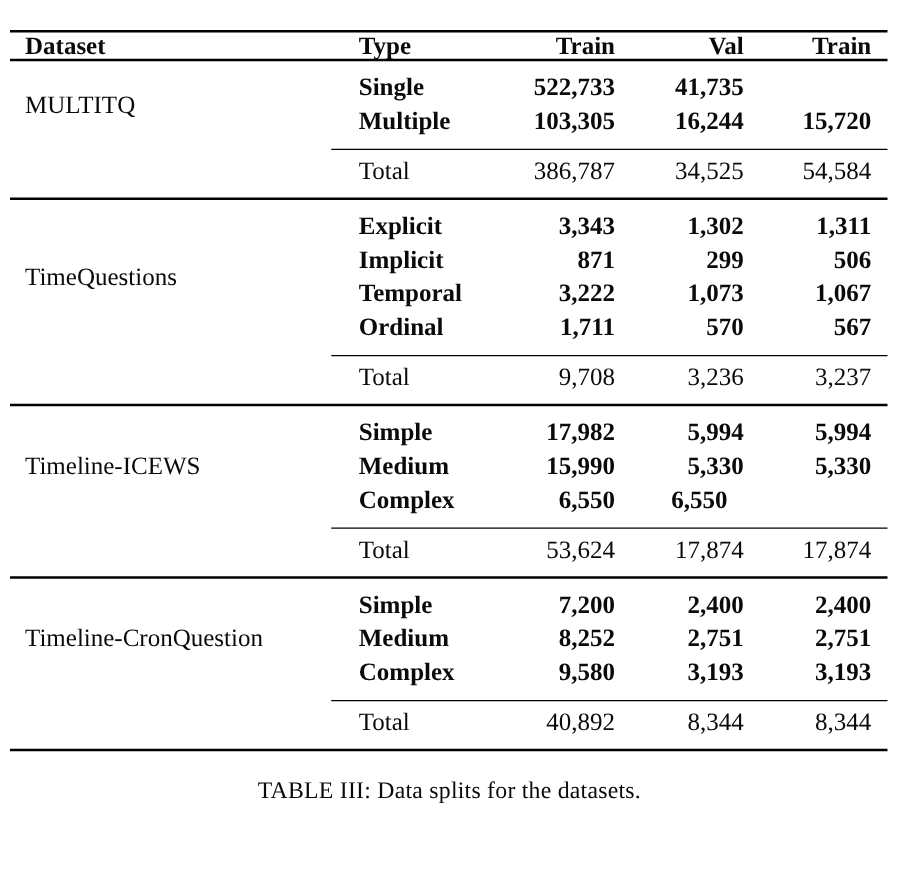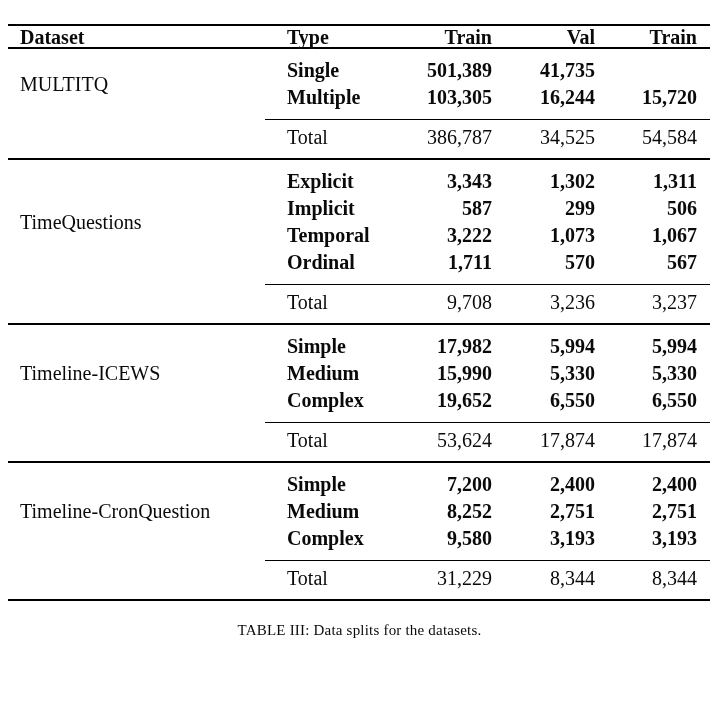--- a/index.html
+++ b/index.html
@@ -50,21 +50,21 @@
     height: 27px;
     align-items: center;
   }
   .cell.type, .h-type { padding-left: 22px; }
   .h-dataset { padding-left: 12px; }
   .cell.num, .h-num { text-align: right; }
   .cell.last, .h-last { padding-right: 13px; }
   .caption {
     margin-top: 21px;
     text-align: center;
-    font-size: 15px;
+    font-size: 19px;
     letter-spacing: 0.2px;
   }
 </style>
 </head>
 <body>
 
 <div class="figure">
 
   <div class="table">
 
@@ -74,21 +74,21 @@
       <div class="h-num">Train</div>
       <div class="h-num">Val</div>
       <div class="h-num h-last">Train</div>
     </div>
 
     <div class="group">
       <div class="dataset-cell">MULTITQ</div>
       <div class="subrows">
         <div class="trow">
           <div class="cell type">Single</div>
-          <div class="cell num">501,389</div>
+          <div class="cell num">522,733</div>
           <div class="cell num">41,735</div>
         </div>
         <div class="trow">
           <div class="cell type">Multiple</div>
           <div class="cell num">103,305</div>
           <div class="cell num">16,244</div>
           <div class="cell num last">15,720</div>
         </div>
       </div>
       <div class="total-row">
@@ -105,21 +105,21 @@
       <div class="dataset-cell">TimeQuestions</div>
       <div class="subrows">
         <div class="trow">
           <div class="cell type">Explicit</div>
           <div class="cell num">3,343</div>
           <div class="cell num">1,302</div>
           <div class="cell num last">1,311</div>
         </div>
         <div class="trow">
           <div class="cell type">Implicit</div>
-          <div class="cell num">587</div>
+          <div class="cell num">871</div>
           <div class="cell num">299</div>
           <div class="cell num last">506</div>
         </div>
         <div class="trow">
           <div class="cell type">Temporal</div>
           <div class="cell num">3,222</div>
           <div class="cell num">1,073</div>
           <div class="cell num last">1,067</div>
         </div>
         <div class="trow">
@@ -149,21 +149,20 @@
           <div class="cell num last">5,994</div>
         </div>
         <div class="trow">
           <div class="cell type">Medium</div>
           <div class="cell num">15,990</div>
           <div class="cell num">5,330</div>
           <div class="cell num last">5,330</div>
         </div>
         <div class="trow">
           <div class="cell type">Complex</div>
-          <div class="cell num">19,652</div>
           <div class="cell num">6,550</div>
           <div class="cell num last">6,550</div>
         </div>
       </div>
       <div class="total-row">
         <div class="trow">
           <div class="cell type">Total</div>
           <div class="cell num">53,624</div>
           <div class="cell num">17,874</div>
           <div class="cell num last">17,874</div>
@@ -189,21 +188,21 @@
         <div class="trow">
           <div class="cell type">Complex</div>
           <div class="cell num">9,580</div>
           <div class="cell num">3,193</div>
           <div class="cell num last">3,193</div>
         </div>
       </div>
       <div class="total-row">
         <div class="trow">
           <div class="cell type">Total</div>
-          <div class="cell num">31,229</div>
+          <div class="cell num">40,892</div>
           <div class="cell num">8,344</div>
           <div class="cell num last">8,344</div>
         </div>
       </div>
     </div>
 
   </div>
 
   <div class="caption">TABLE III: Data splits for the datasets.</div>
 

